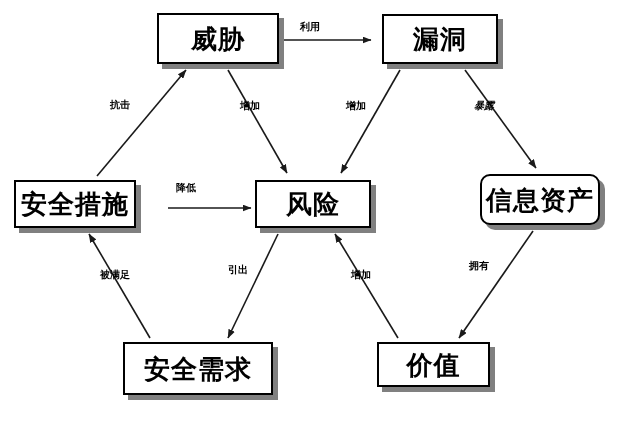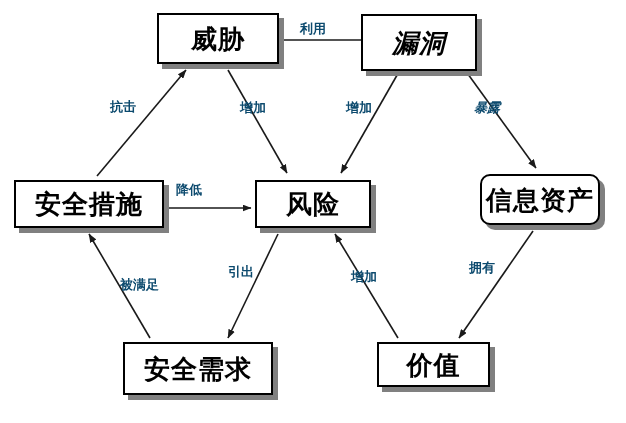--- a/index.html
+++ b/index.html
@@ -41,23 +41,23 @@
     font-size: 26px;
     font-weight: 700;
     color: #000000;
     letter-spacing: 1px;
     line-height: 1;
     white-space: nowrap;
   }
   .edge-label {
     position: absolute;
     font-family: "DejaVu Sans", "Liberation Sans", sans-serif;
-    font-size: 13px;
+    font-size: 10px;
     font-weight: 700;
-    color: #0c4a6e;
+    color: #000000;
     white-space: nowrap;
     background: transparent;
     z-index: 8;
     line-height: 1;
   }
 </style>
 </head>
 <body>
 
 <div id="canvas">
@@ -79,24 +79,24 @@
         <line x1="278" y1="234" x2="228" y2="338" stroke="#1a1a1a" stroke-width="1.6" marker-end="url(#arrowhead)"></line>
         <line x1="398" y1="338" x2="335" y2="234" stroke="#1a1a1a" stroke-width="1.6" marker-end="url(#arrowhead)"></line>
         <line x1="533" y1="231" x2="459" y2="338" stroke="#1a1a1a" stroke-width="1.6" marker-end="url(#arrowhead)"></line>
       </g>
   </svg>
 
   <div id="node-layer">
       <div class="node" style="left: 157px; top: 13px; width: 122px; height: 51px;">
         <span class="node-label">威胁</span>
       </div>
-      <div class="node" style="left: 361px; top: 14px; width: 116px; height: 57px; font-style: italic;">
+      <div class="node" style="left: 382px; top: 14px; width: 116px; height: 50px;">
         <span class="node-label">漏洞</span>
       </div>
-      <div class="node" style="left: 14px; top: 180px; width: 150px; height: 48px;">
+      <div class="node" style="left: 14px; top: 180px; width: 122px; height: 48px;">
         <span class="node-label">安全措施</span>
       </div>
       <div class="node" style="left: 255px; top: 180px; width: 116px; height: 48px;">
         <span class="node-label">风险</span>
       </div>
       <div class="node" style="left: 480px; top: 174px; width: 120px; height: 51px; border-radius: 10px;">
         <span class="node-label">信息资产</span>
       </div>
       <div class="node" style="left: 123px; top: 342px; width: 150px; height: 53px;">
         <span class="node-label">安全需求</span>
@@ -105,19 +105,19 @@
         <span class="node-label">价值</span>
       </div>
     </div>
   <div id="label-layer">
       <div class="edge-label" style="left: 300px; top: 22px;">利用</div>
       <div class="edge-label" style="left: 110px; top: 101px; font-family: Liberation Mono, monospace;">抗击</div>
       <div class="edge-label" style="left: 240px; top: 101px;">增加</div>
       <div class="edge-label" style="left: 346px; top: 101px;">增加</div>
       <div class="edge-label" style="left: 474px; top: 101px; font-style: italic;">暴露</div>
       <div class="edge-label" style="left: 176px; top: 183px;">降低</div>
-      <div class="edge-label" style="left: 120px; top: 270px; margin-top: 8px;">被满足</div>
+      <div class="edge-label" style="left: 100px; top: 270px;">被满足</div>
       <div class="edge-label" style="left: 228px; top: 265px;">引出</div>
       <div class="edge-label" style="left: 351px; top: 270px;">增加</div>
       <div class="edge-label" style="left: 469px; top: 261px;">拥有</div>
     </div>
 
 </div>
 
 </body></html>

